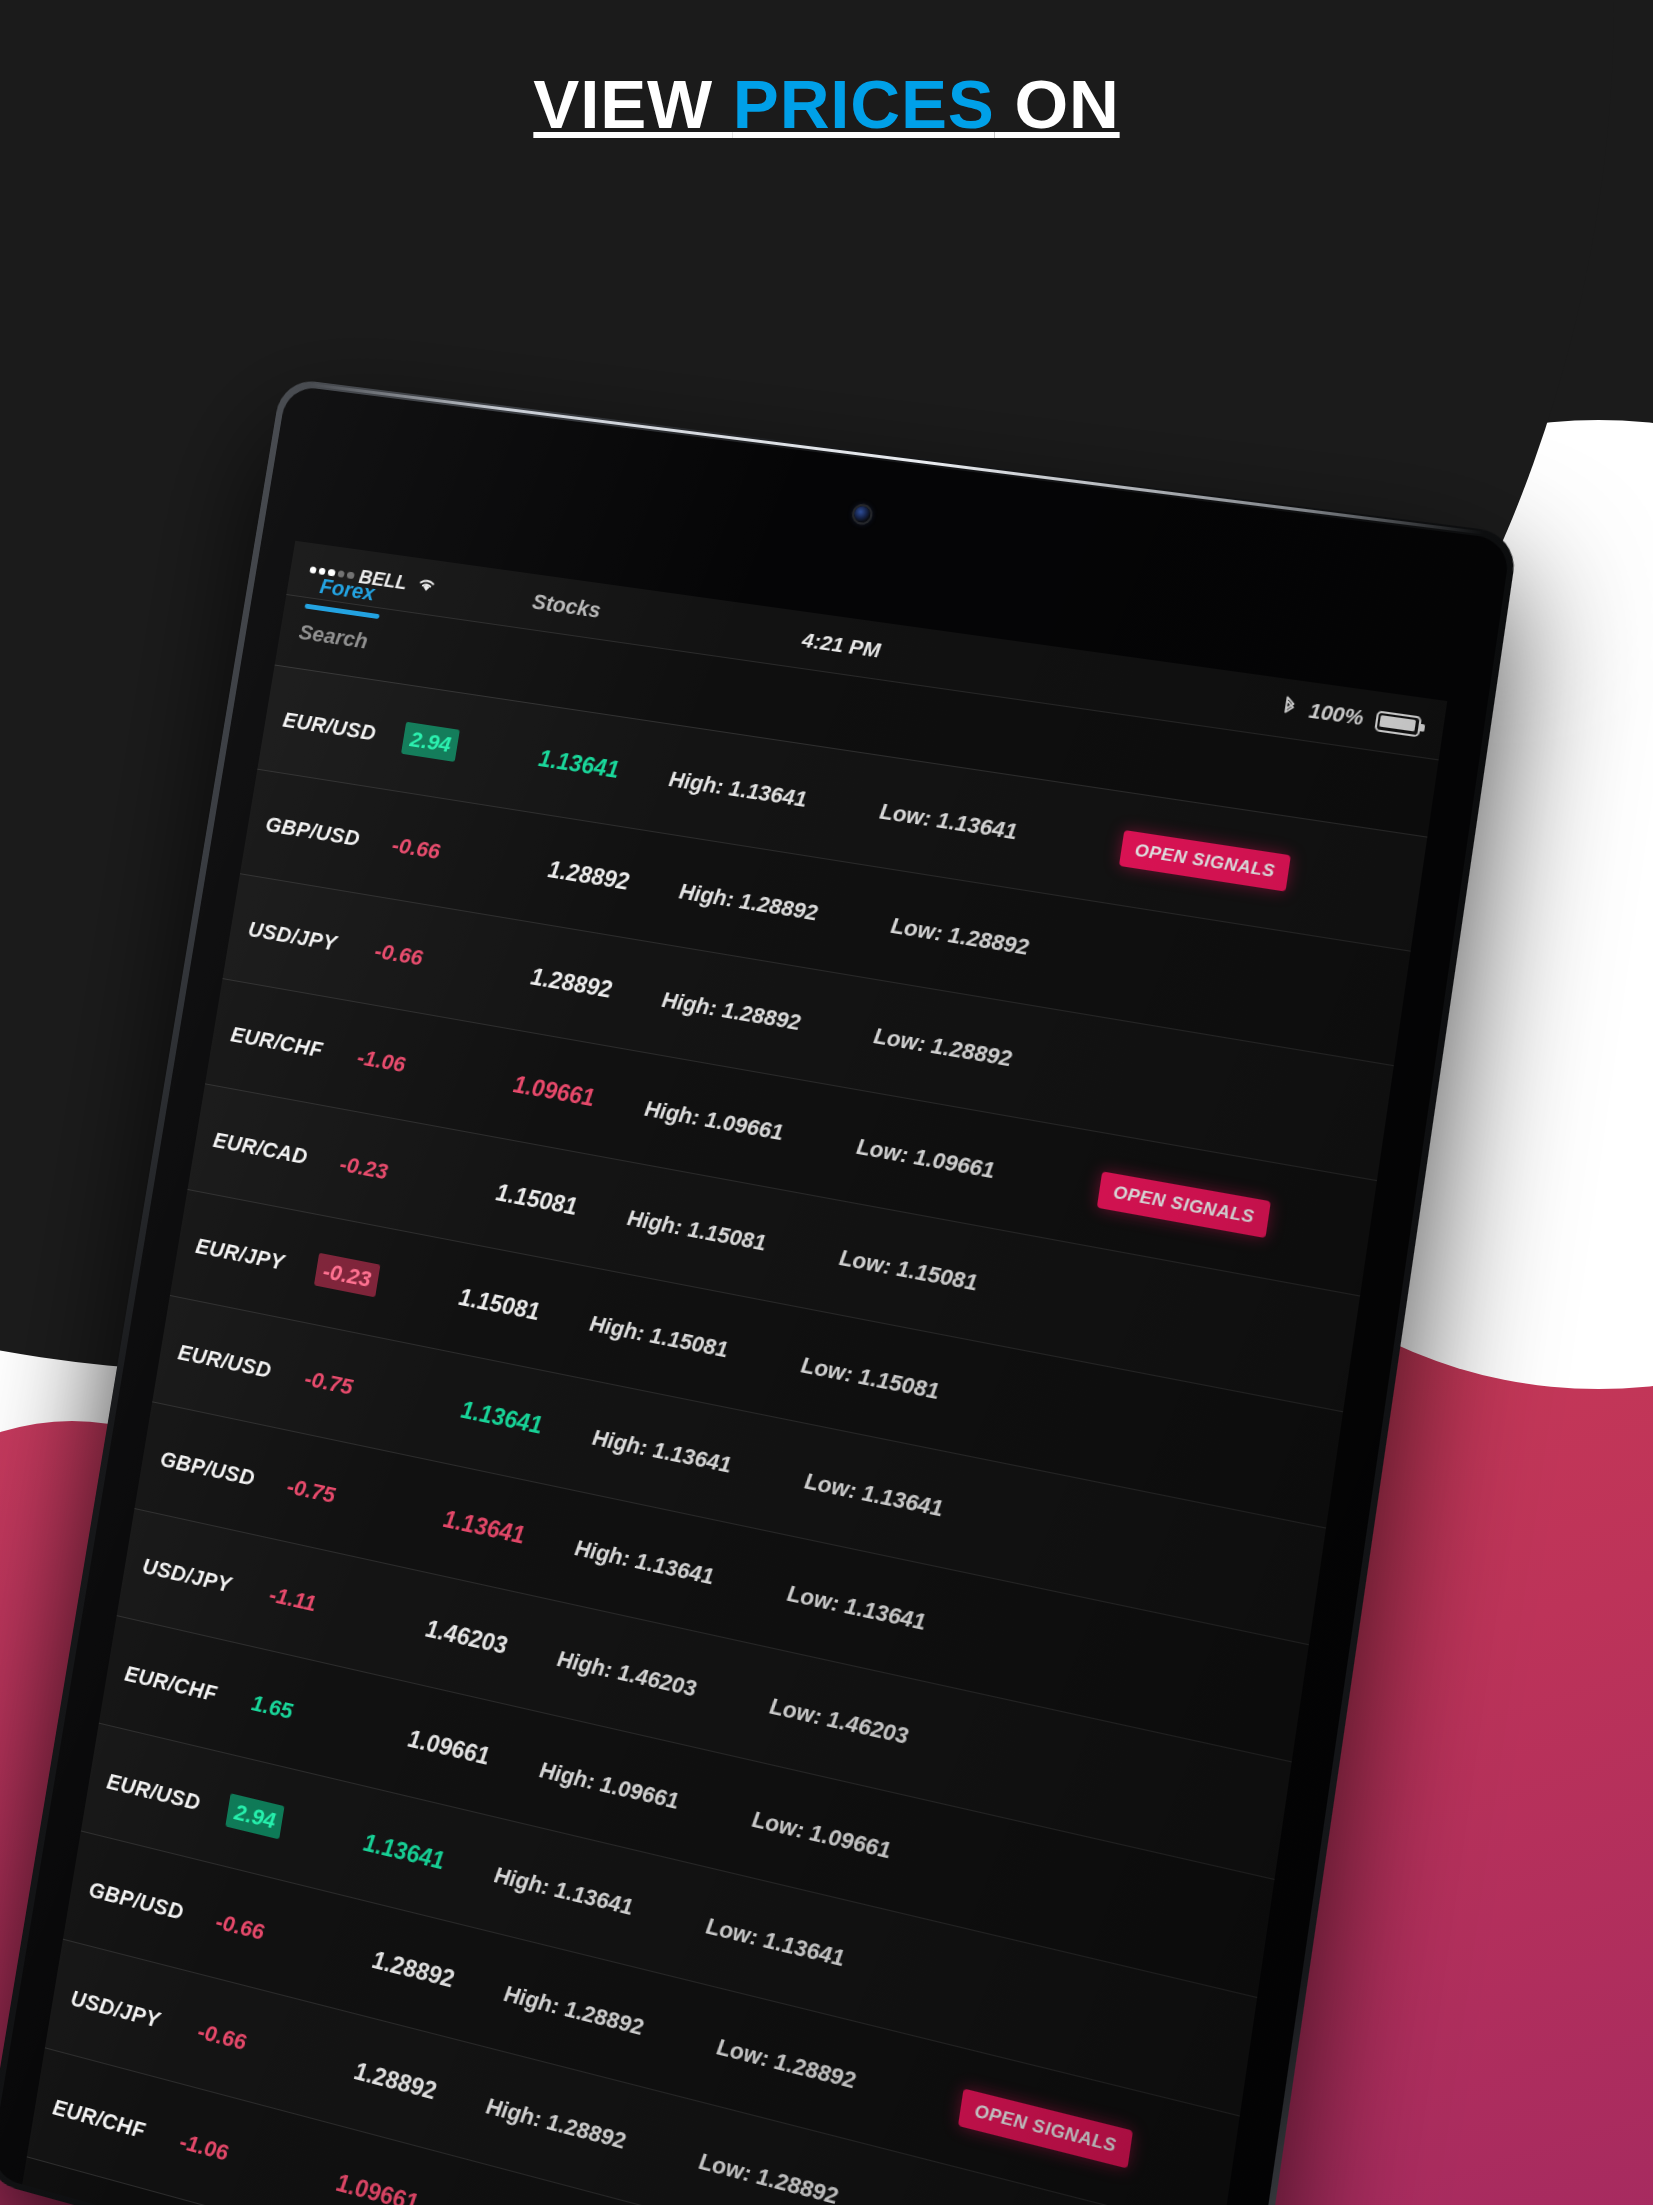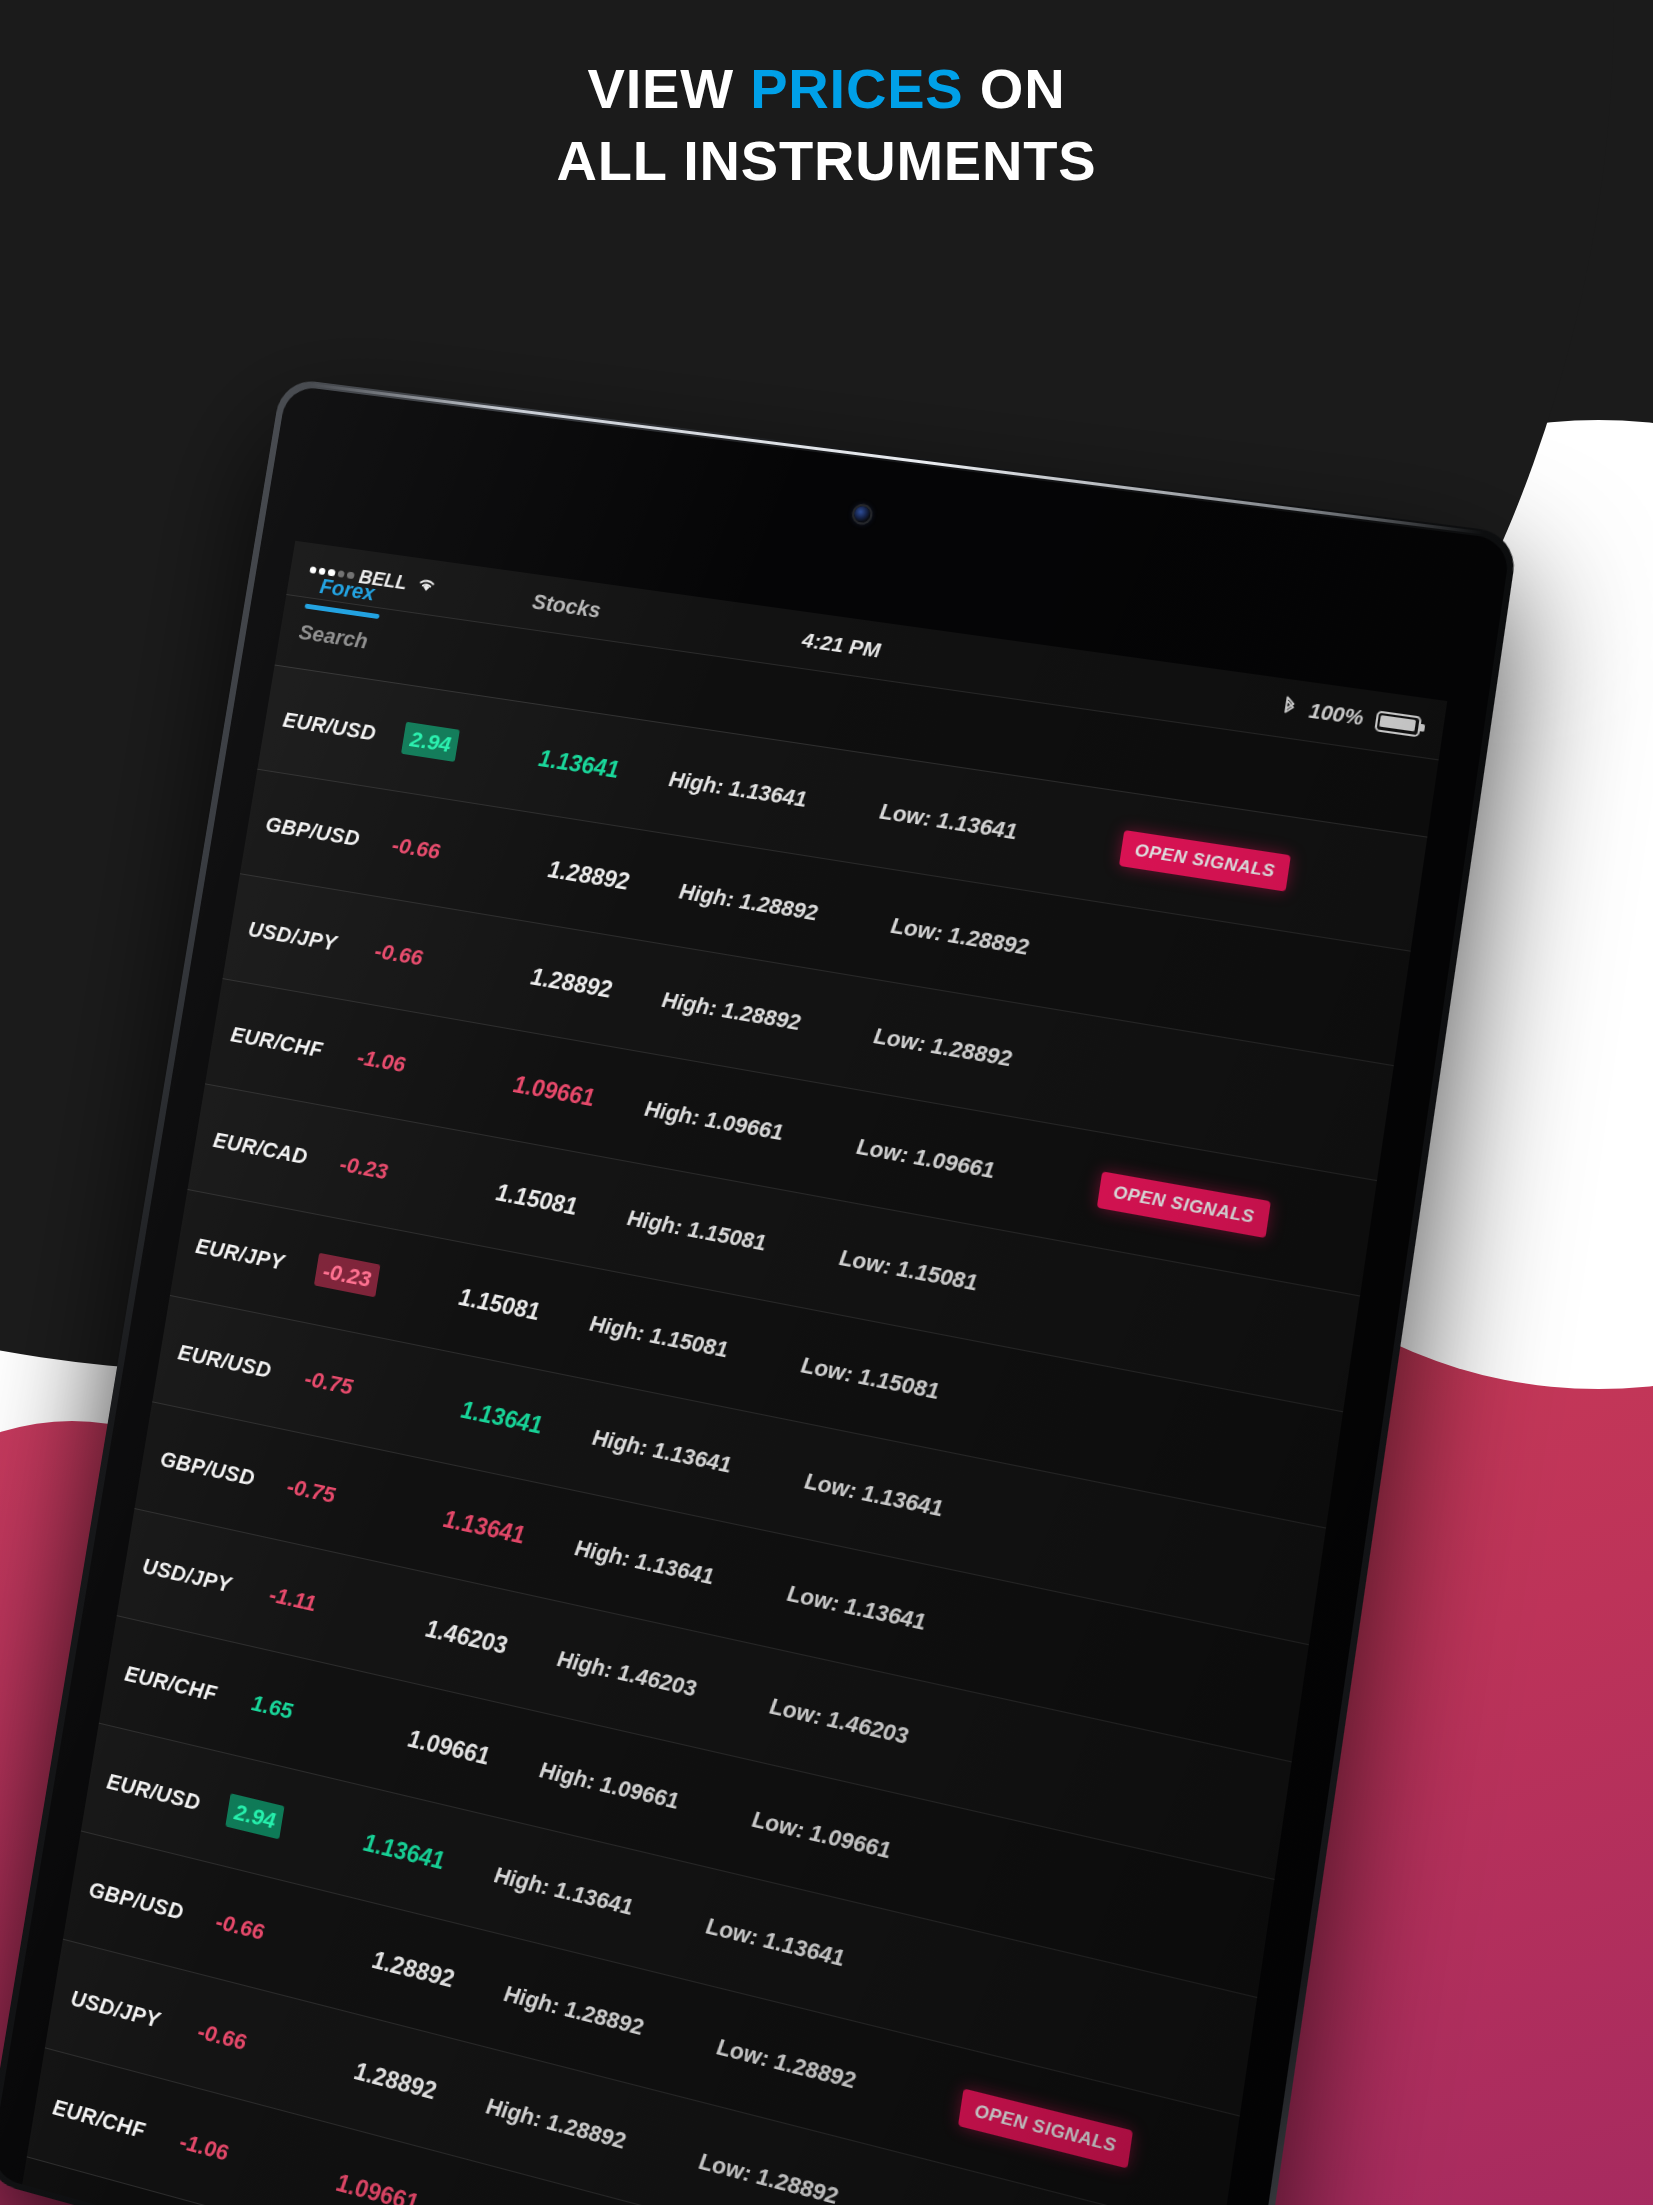--- a/index.html
+++ b/index.html
@@ -45,28 +45,29 @@
   #bg-dark-overlay {
     position:absolute;
     left:-1130px; top:-1372px;
     width:2744px; height:2744px;
     border-radius:50%;
     background:#1b1b1b;
   }
 
   
   #headline {
-    position:absolute; left:0; top:53px; width:1653px;
+    position:absolute; left:0; top:61px; width:1653px;
     text-align:center; z-index:40;
     color:#fff;
     font-weight:bold;
-    font-size:56px;
+    font-size:69px;
     letter-spacing:0.8px;
     line-height:1.28;
     font-stretch:condensed;
+    text-decoration:underline;
   }
   #headline .l1, #headline .l2 { display:block; white-space:nowrap; }
   #headline .accent { color:#00A0E8; }
 
   
   #tablet-wrap {
     position:absolute;
     left:242px; top:452px;
     width:1259px; height:1857px;
     z-index:30;
@@ -216,21 +217,20 @@
 <div id="bg">
   <div id="bg-pink"></div>
   <div id="bg-white-2"></div>
   <div id="bg-white"></div>
   <div id="bg-pink-left"></div>
   <div id="bg-dark-overlay"></div>
 </div>
 
 <div id="headline">
   <span class="l1"><span>VIEW </span><span class="accent">PRICES</span><span> ON</span></span>
-  <span class="l2">ALL INSTRUMENTS</span>
 </div>
 
 <div id="tablet-wrap">
   <div id="tablet">
     <div id="bezel-highlight"></div>
     <div id="tablet-inner">
       <div id="camera"></div>
 
       <div id="screen">
 

